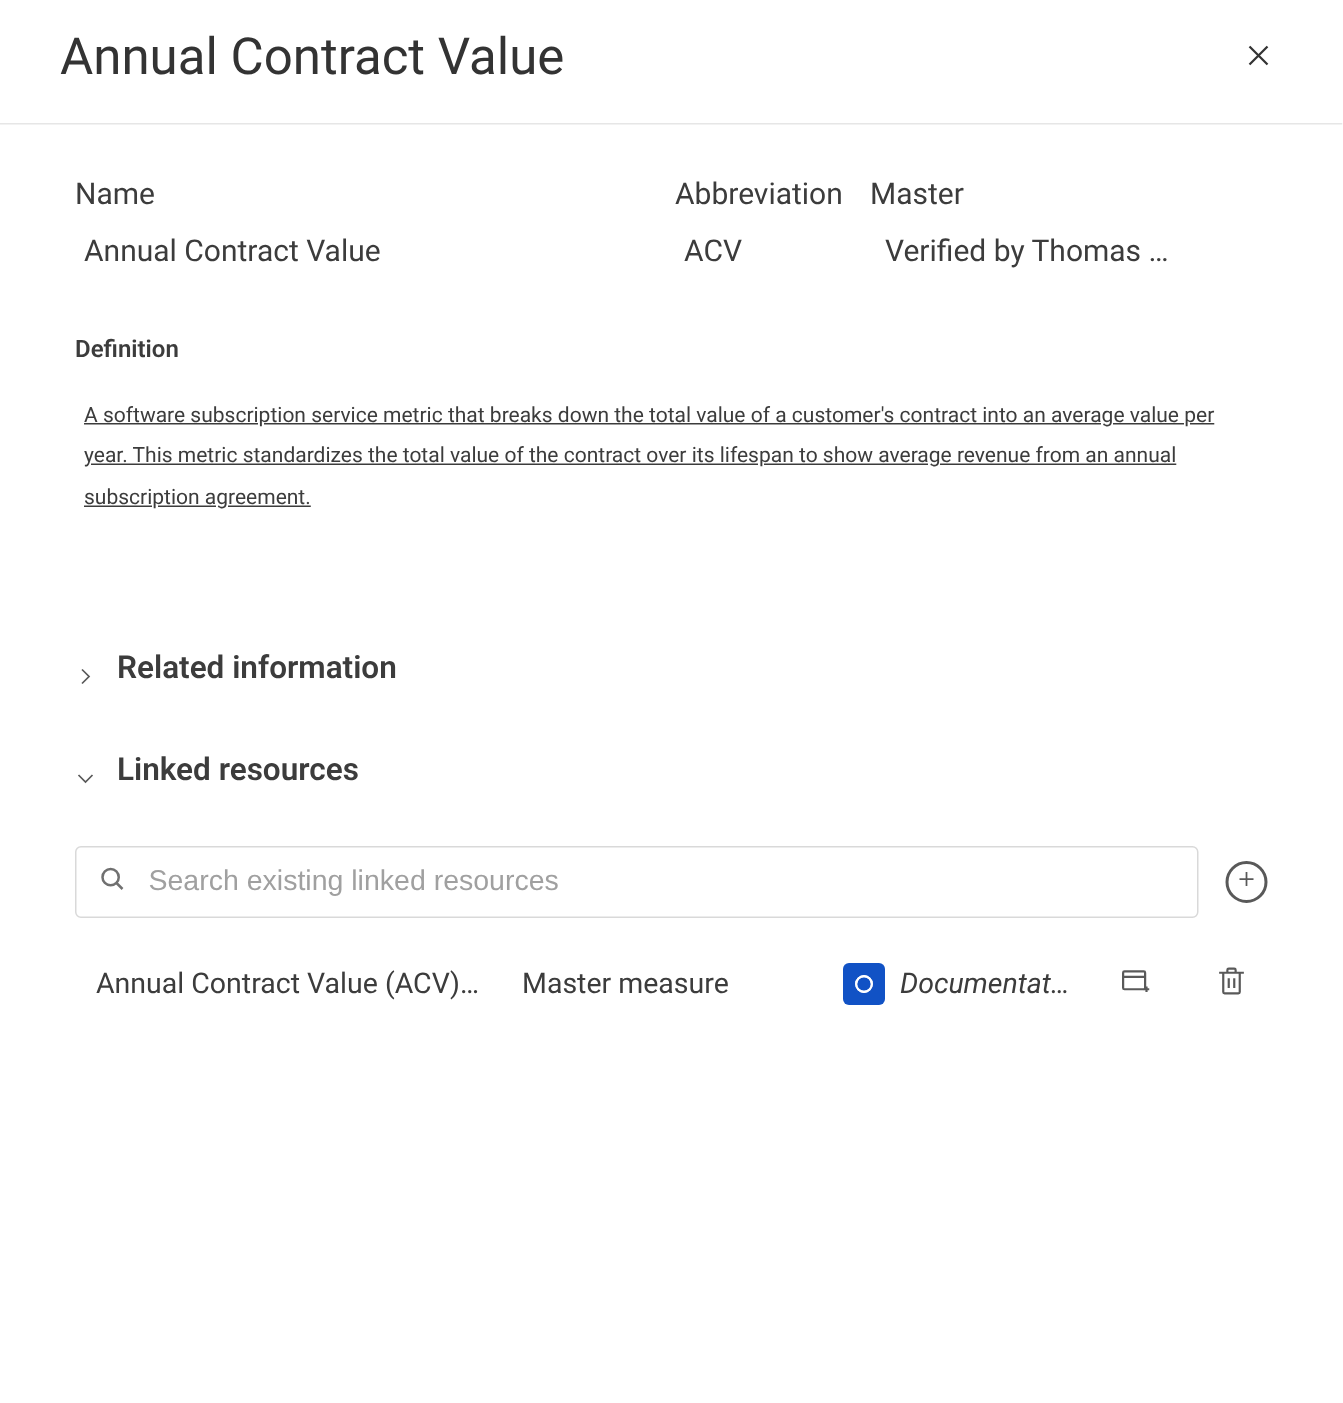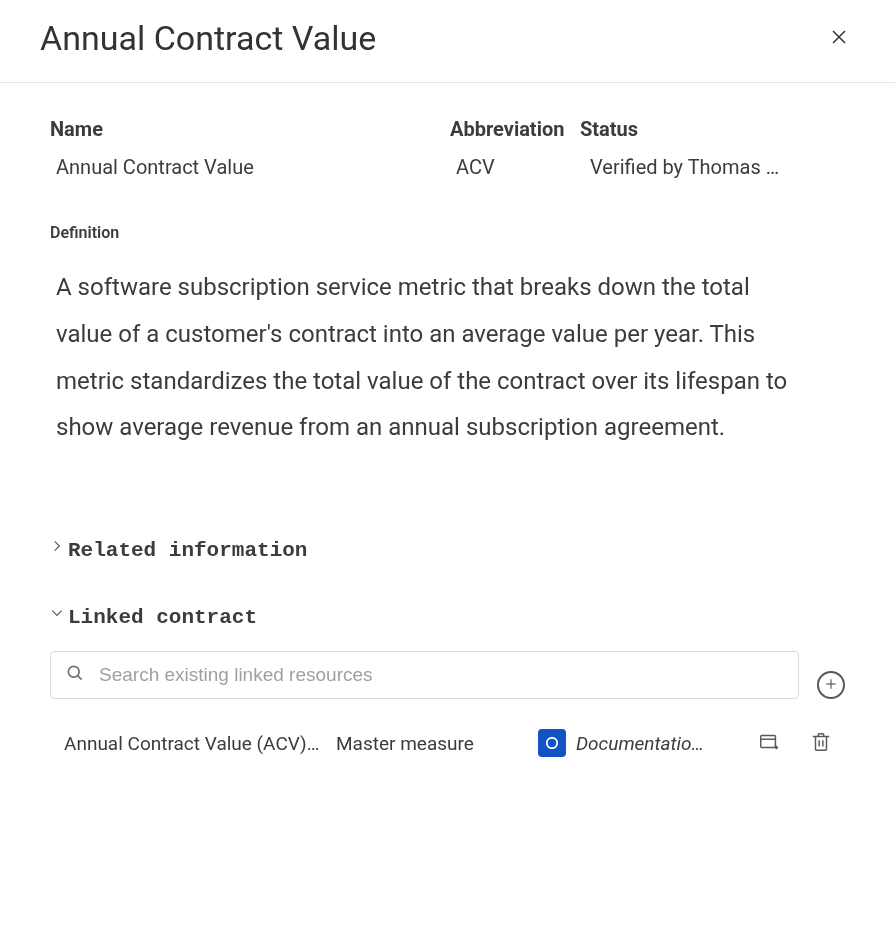--- a/index.html
+++ b/index.html
@@ -41,42 +41,42 @@
   .panel-body::-webkit-scrollbar{width:10px;}
   .panel-body::-webkit-scrollbar-track{background:transparent;}
   .panel-body::-webkit-scrollbar-thumb{background:rgba(0,0,0,.08);border-radius:5px;}
 
   .info-grid{
     display:grid;
     grid-template-columns:400px 130px 1fr;
     row-gap:14px;
     column-gap:0;
   }
-  .label{font-size:20px;font-weight:700;color:var(--text);}
+  .label{font-size:20px;font-weight:400;color:var(--text);}
   .value{font-size:20px;font-weight:400;color:var(--text);padding-left:6px;}
   .status-value{white-space:nowrap;overflow:hidden;text-overflow:ellipsis;padding-left:10px;}
 
   .section-label{font-size:16px;font-weight:600;color:var(--text);margin-top:44px;}
   .definition-text{
-    font-size:24px;line-height:1.95;color:var(--text);
-    margin-top:22px;padding-left:6px;max-width:760px;
+    font-size:14px;line-height:1.95;color:var(--text);
+    margin-top:22px;padding-left:6px;max-width:760px;text-decoration:underline;
   }
 
   .collapsible{
-    display:flex;align-items:flex-start;gap:4px;
-    margin-top:44px;cursor:pointer;user-select:none;font-family:Liberation Mono, monospace;
+    display:flex;align-items:flex-end;gap:14px;
+    margin-top:44px;cursor:pointer;user-select:none;
   }
   .collapsible.first{margin-top:88px;}
   .chev{width:14px;height:14px;flex:0 0 14px;color:var(--icon);}
   .chev svg{display:block;stroke:var(--icon);stroke-width:2;fill:none;}
   .collapsible-title{font-size:21px;font-weight:600;color:var(--text);}
 
   .search-row{
-    display:flex;align-items:flex-end;gap:18px;
-    margin-top:22px;
+    display:flex;align-items:center;gap:18px;
+    margin-top:38px;
   }
   .search-box{
     flex:1 1 auto;display:flex;align-items:center;gap:12px;
     height:48px;border:1px solid var(--border);border-radius:4px;
     padding:0 14px;
   }
   .search-box svg{width:20px;height:20px;stroke:var(--muted);fill:none;stroke-width:2;flex:0 0 20px;}
   .search-box input{
     border:none;outline:none;flex:1;font-size:19px;color:var(--text);
     background:transparent;
@@ -85,21 +85,21 @@
   .circle-btn{
     width:28px;height:28px;flex:0 0 28px;border:2px solid var(--icon);
     border-radius:50%;display:flex;align-items:center;justify-content:center;
     background:none;cursor:pointer;color:var(--icon);padding:0;
   }
   .circle-btn svg{width:14px;height:14px;stroke:var(--icon);stroke-width:2;}
 
   .resource-row{
     display:grid;
     grid-template-columns:260px 190px 1fr 40px 40px;
-    align-items:center;gap:12px;
+    align-items:center;gap:24px;
     margin-top:28px;padding-left:14px;
   }
   .res-name,.res-type{font-size:19px;color:var(--text);white-space:nowrap;overflow:hidden;text-overflow:ellipsis;}
   .res-link{
     display:flex;align-items:center;gap:10px;font-size:19px;color:var(--text);
     white-space:nowrap;overflow:hidden;font-style:italic;
   }
   .res-link-label{overflow:hidden;text-overflow:ellipsis;}
   .res-link-badge{
     width:28px;height:28px;border-radius:4px;background:var(--accent);
@@ -127,21 +127,21 @@
           </svg>
       </span>
     </button>
   </div>
 
   <div class="panel-body">
 
     <div class="info-grid">
       <div class="label">Name</div>
       <div class="label">Abbreviation</div>
-      <div class="label">Status</div>
+      <div class="label">Master</div>
 
       <div class="value">Annual Contract Value</div>
       <div class="value">ACV</div>
       <div class="value status-value">Verified by Thomas …</div>
     </div>
 
     <div class="section-label">Definition</div>
     <div class="definition-text">A software subscription service metric that breaks down the total value of a customer's contract into an average value per year. This metric standardizes  the total value of the contract over its lifespan to show  average revenue from an annual subscription agreement.</div>
 
     <div class="collapsible first">
@@ -152,21 +152,21 @@
       </span>
       <span class="collapsible-title">Related information</span>
     </div>
 
     <div class="collapsible">
       <span class="chev">
         <svg viewBox="0 0 24 24">
             <polyline points="4 8 12 16 20 8"></polyline>
           </svg>
       </span>
-      <span class="collapsible-title">Linked contract</span>
+      <span class="collapsible-title">Linked resources</span>
     </div>
 
     <div class="search-row">
       <div class="search-box">
         <span>
           <svg viewBox="0 0 24 24">
               <circle cx="10.5" cy="10.5" r="6.5"></circle>
               <line x1="20" y1="20" x2="15.2" y2="15.2"></line>
             </svg>
         </span>

